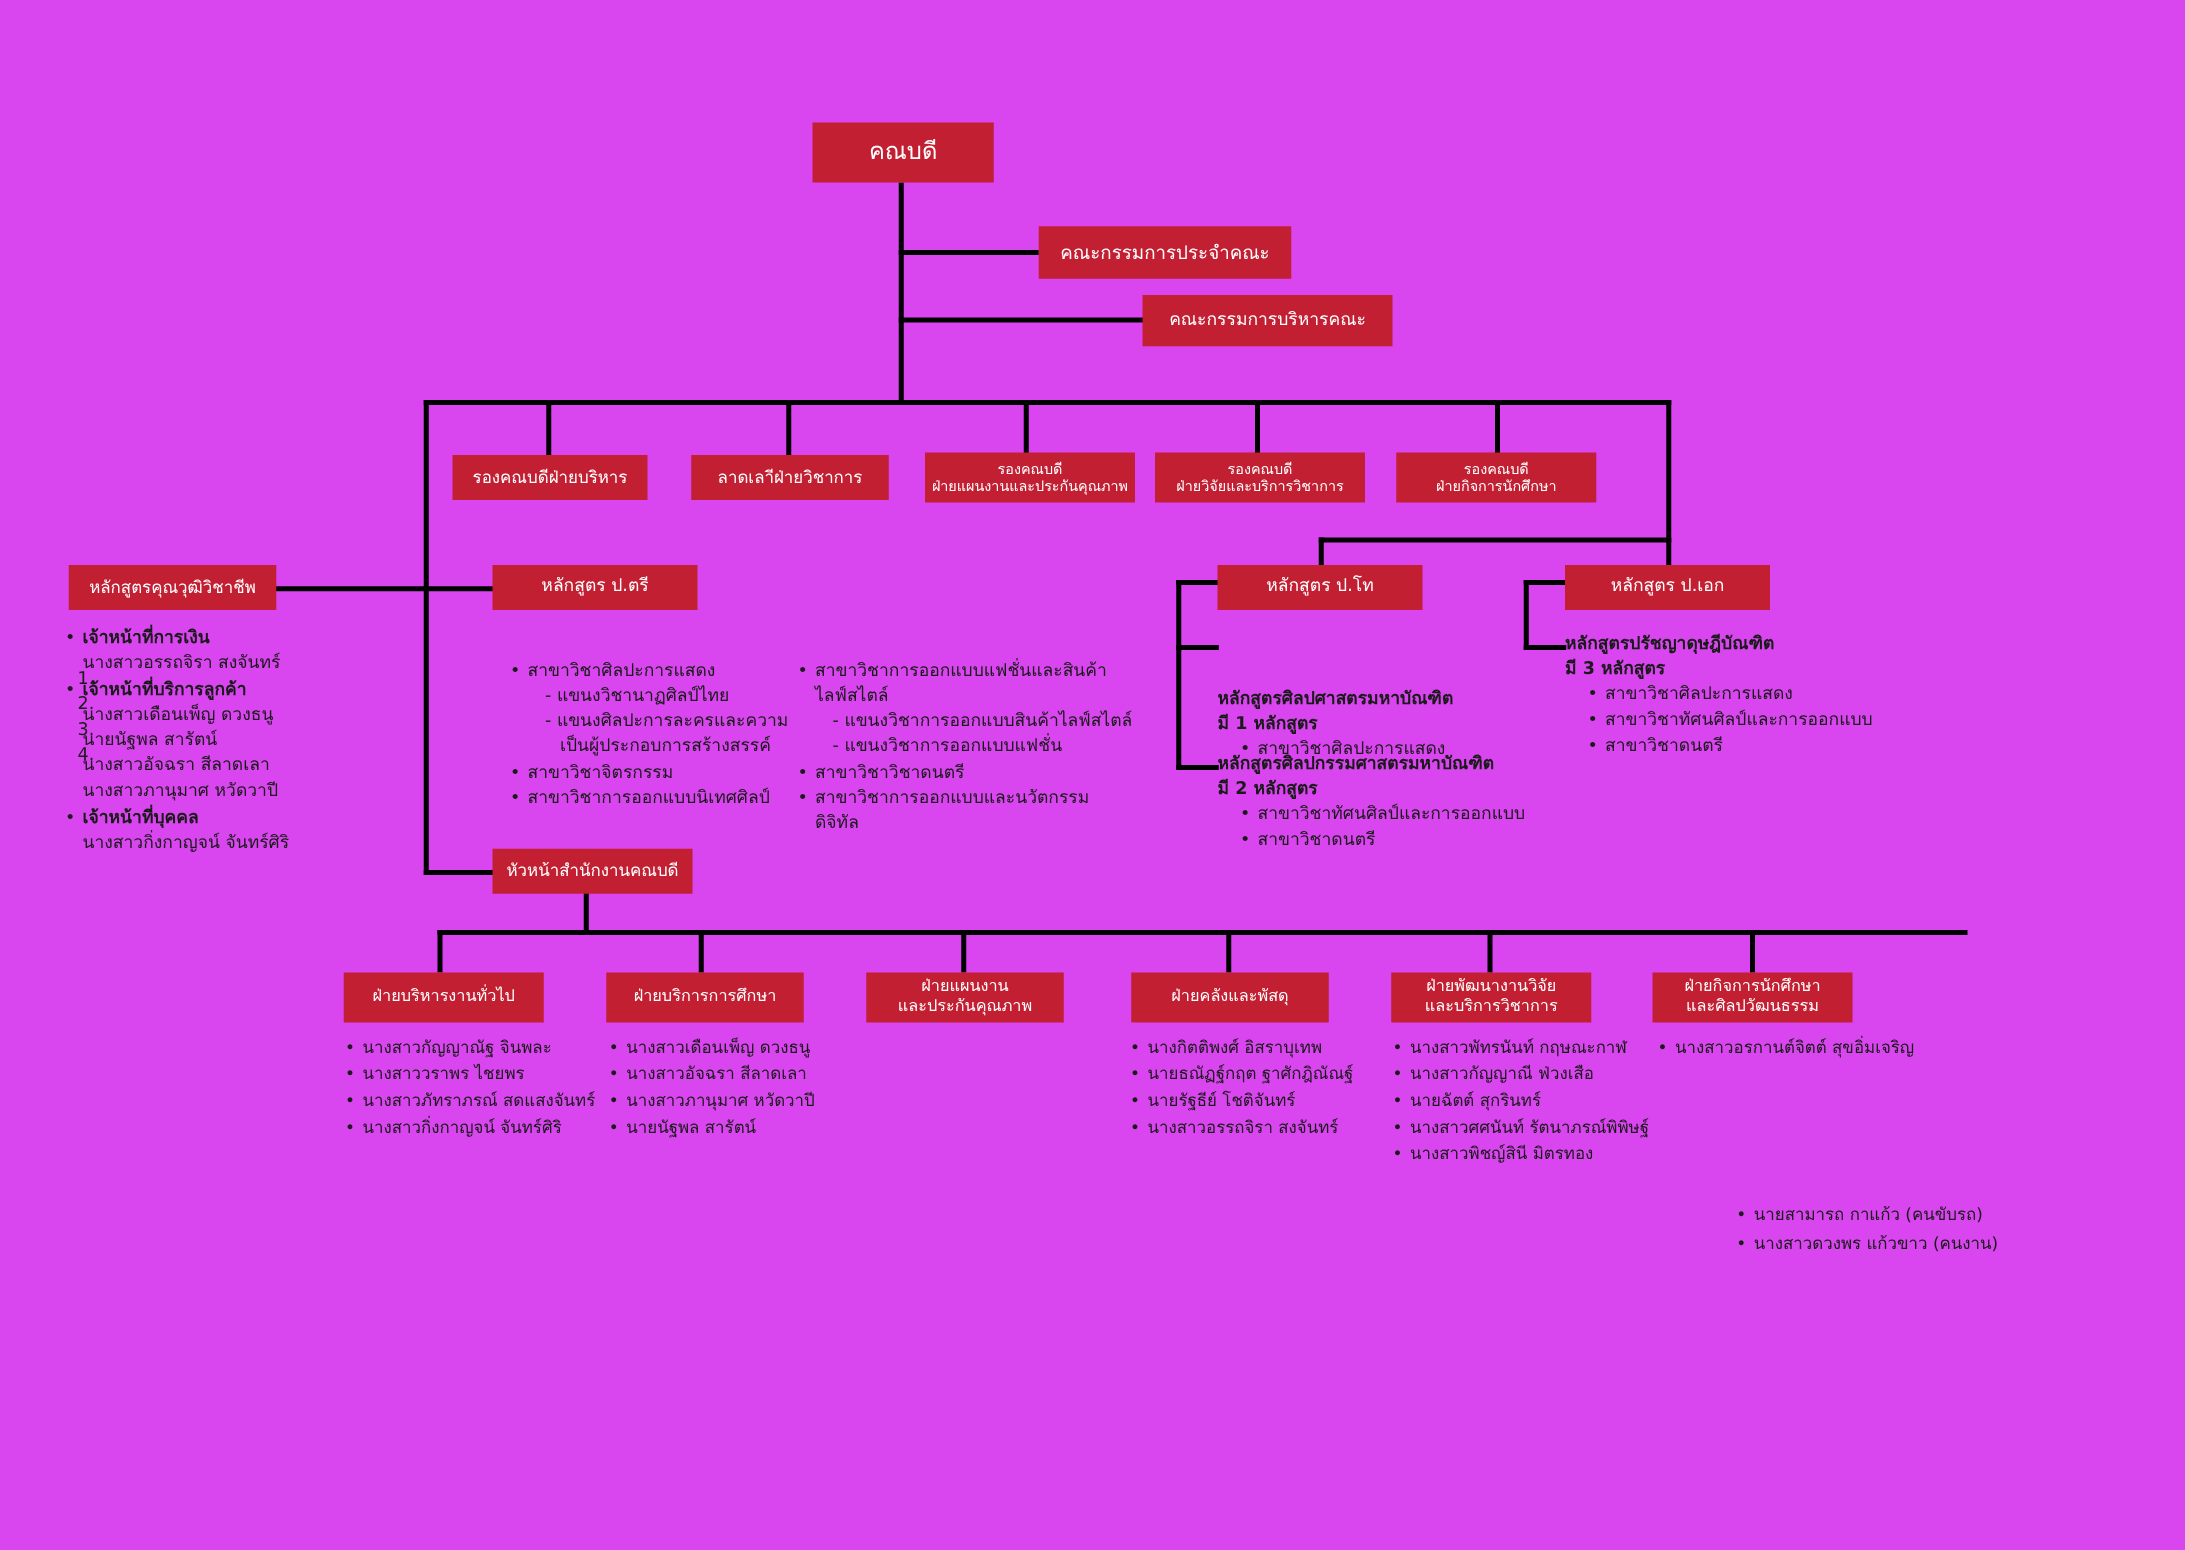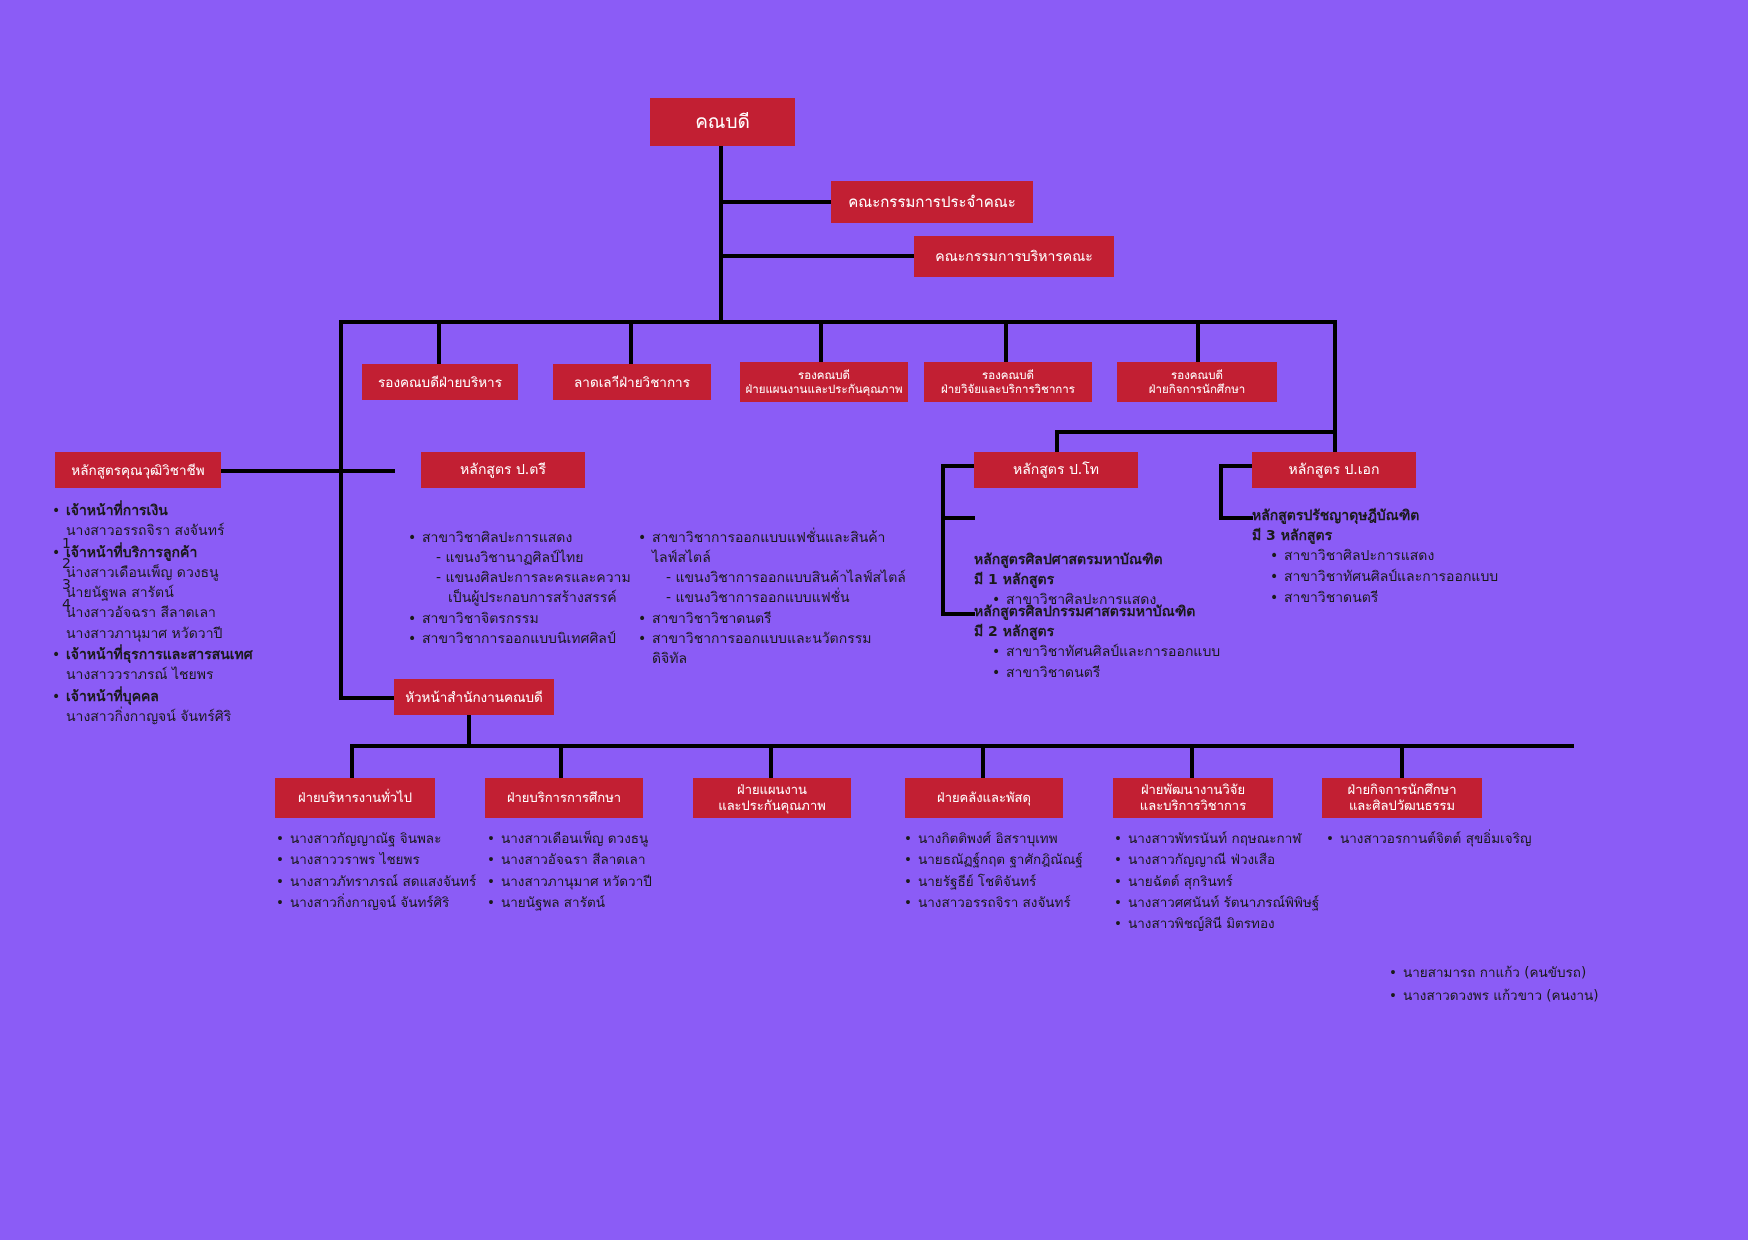--- a/index.html
+++ b/index.html
@@ -5,21 +5,21 @@
   * { box-sizing: border-box; }
   html, body {
     margin: 0; padding: 0;
     background: #ffffff;
     font-family: "DejaVu Sans", "Liberation Sans", sans-serif;
   }
   #canvas {
     position: relative;
     width: 1748px;
     height: 1240px;
-    background: #8b5cf6;
+    background: #d946ef;
     overflow: hidden;
   }
   .node {
     position: absolute;
     background: #c21f33;
     color: #ffffff;
     display: flex;
     align-items: center;
     justify-content: center;
     text-align: center;
@@ -139,21 +139,21 @@
 
   <div class="node" style="left:1117px; top:362px; width:160px; height:40px; font-size:11.5px; flex-direction:column; justify-content:center;">
     <span>รองคณบดี</span>
     <span>ฝ่ายกิจการนักศึกษา</span>
   </div>
 
   <div class="node" style="left:55px; top:452px; width:166px; height:36px; font-size:13.5px;">
     <span>หลักสูตรคุณวุฒิวิชาชีพ</span>
   </div>
 
-  <div class="node" style="left:394px; top:452px; width:164px; height:36px; font-size:14px;margin-left:27px;">
+  <div class="node" style="left:394px; top:452px; width:164px; height:36px; font-size:14px;">
     <span>หลักสูตร ป.ตรี</span>
   </div>
 
   <div class="node" style="left:974px; top:452px; width:164px; height:36px; font-size:14px;">
     <span>หลักสูตร ป.โท</span>
   </div>
 
   <div class="node" style="left:1252px; top:452px; width:164px; height:36px; font-size:14px;">
     <span>หลักสูตร ป.เอก</span>
   </div>
@@ -200,26 +200,20 @@
       <li>
         <span class="hdr">เจ้าหน้าที่บริการลูกค้า</span>
         <ul class="plain sub">
           <li>นางสาวเดือนเพ็ญ  ดวงธนู</li>
           <li>นายนัฐพล  สารัตน์</li>
           <li>นางสาวอัจฉรา สีลาดเลา</li>
           <li>นางสาวภานุมาศ หวัดวาปี</li>
         </ul>
       </li>
       <li>
-        <span class="hdr">เจ้าหน้าที่ธุรการและสารสนเทศ</span>
-        <ul class="plain">
-          <li>นางสาววราภรณ์  ไชยพร</li>
-        </ul>
-      </li>
-      <li>
         <span class="hdr">เจ้าหน้าที่บุคคล</span>
         <ul class="plain">
           <li>นางสาวกิ่งกาญจน์ จันทร์ศิริ</li>
         </ul>
       </li>
     </ul>
   </div>
 
   <div class="txt" style="left:62px; top:533px; width:20px; font-size:14px; line-height:1.45; color:#1a1a1a;">
     <div>1.</div>

